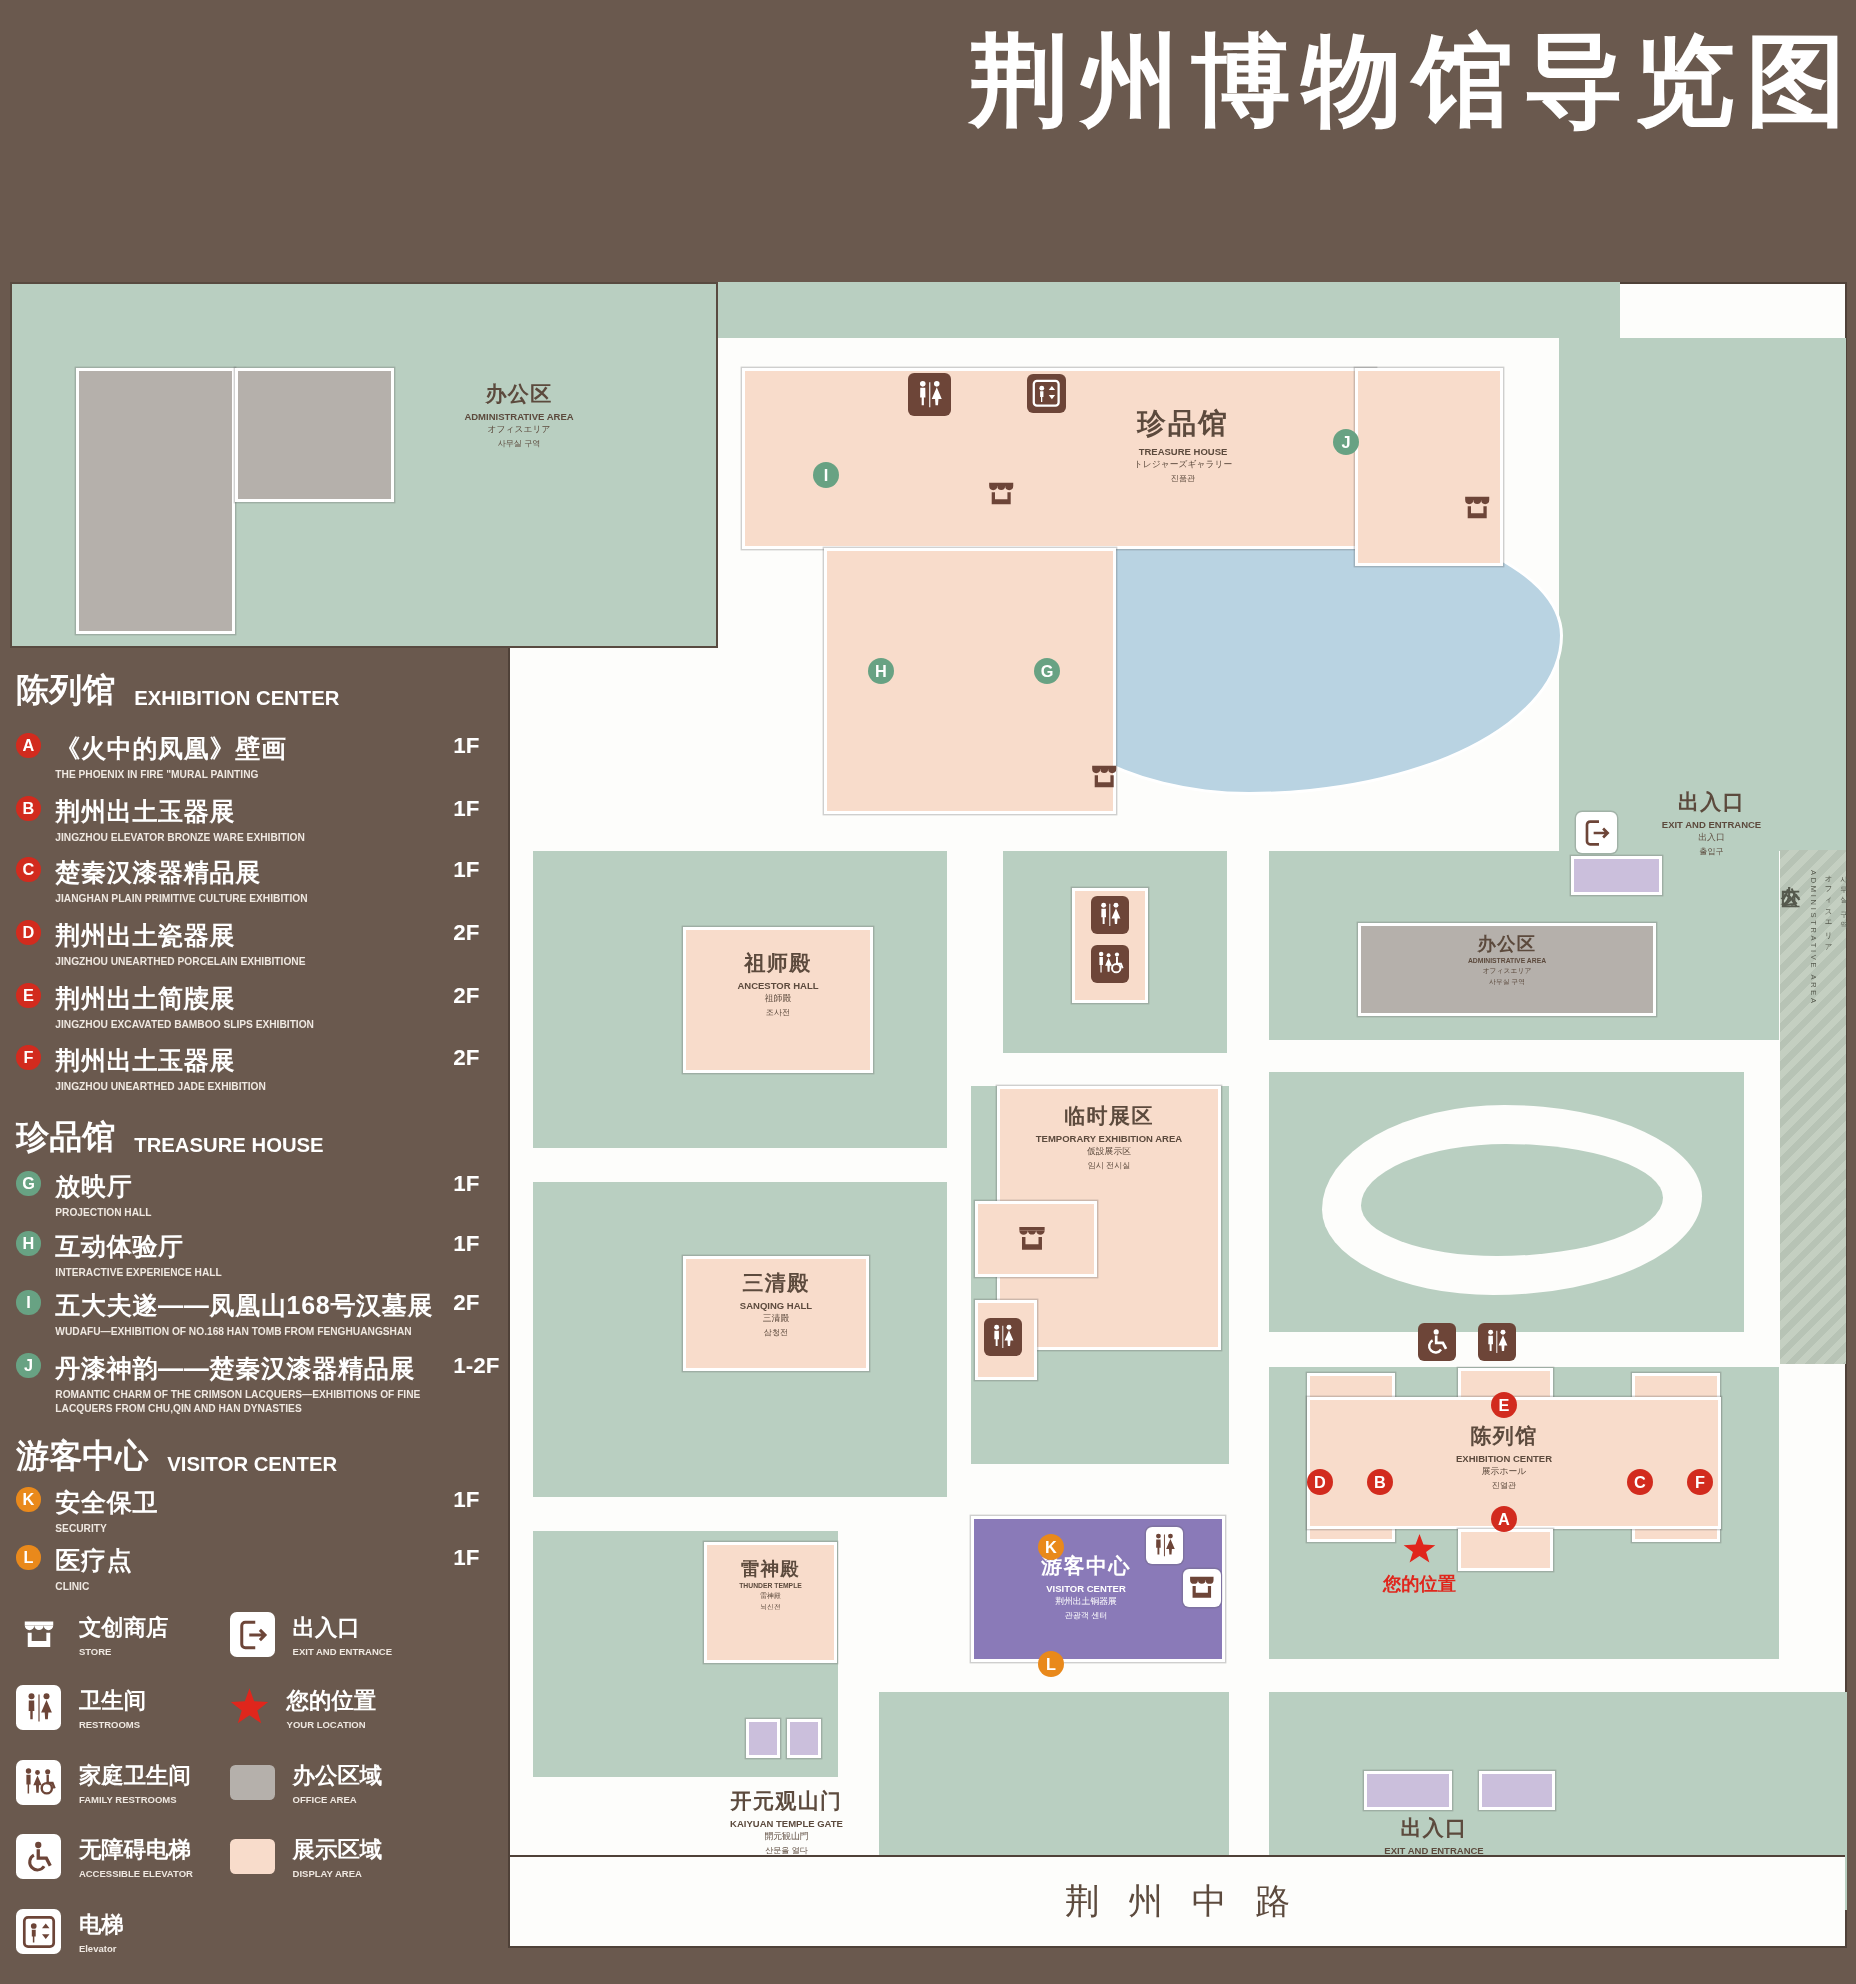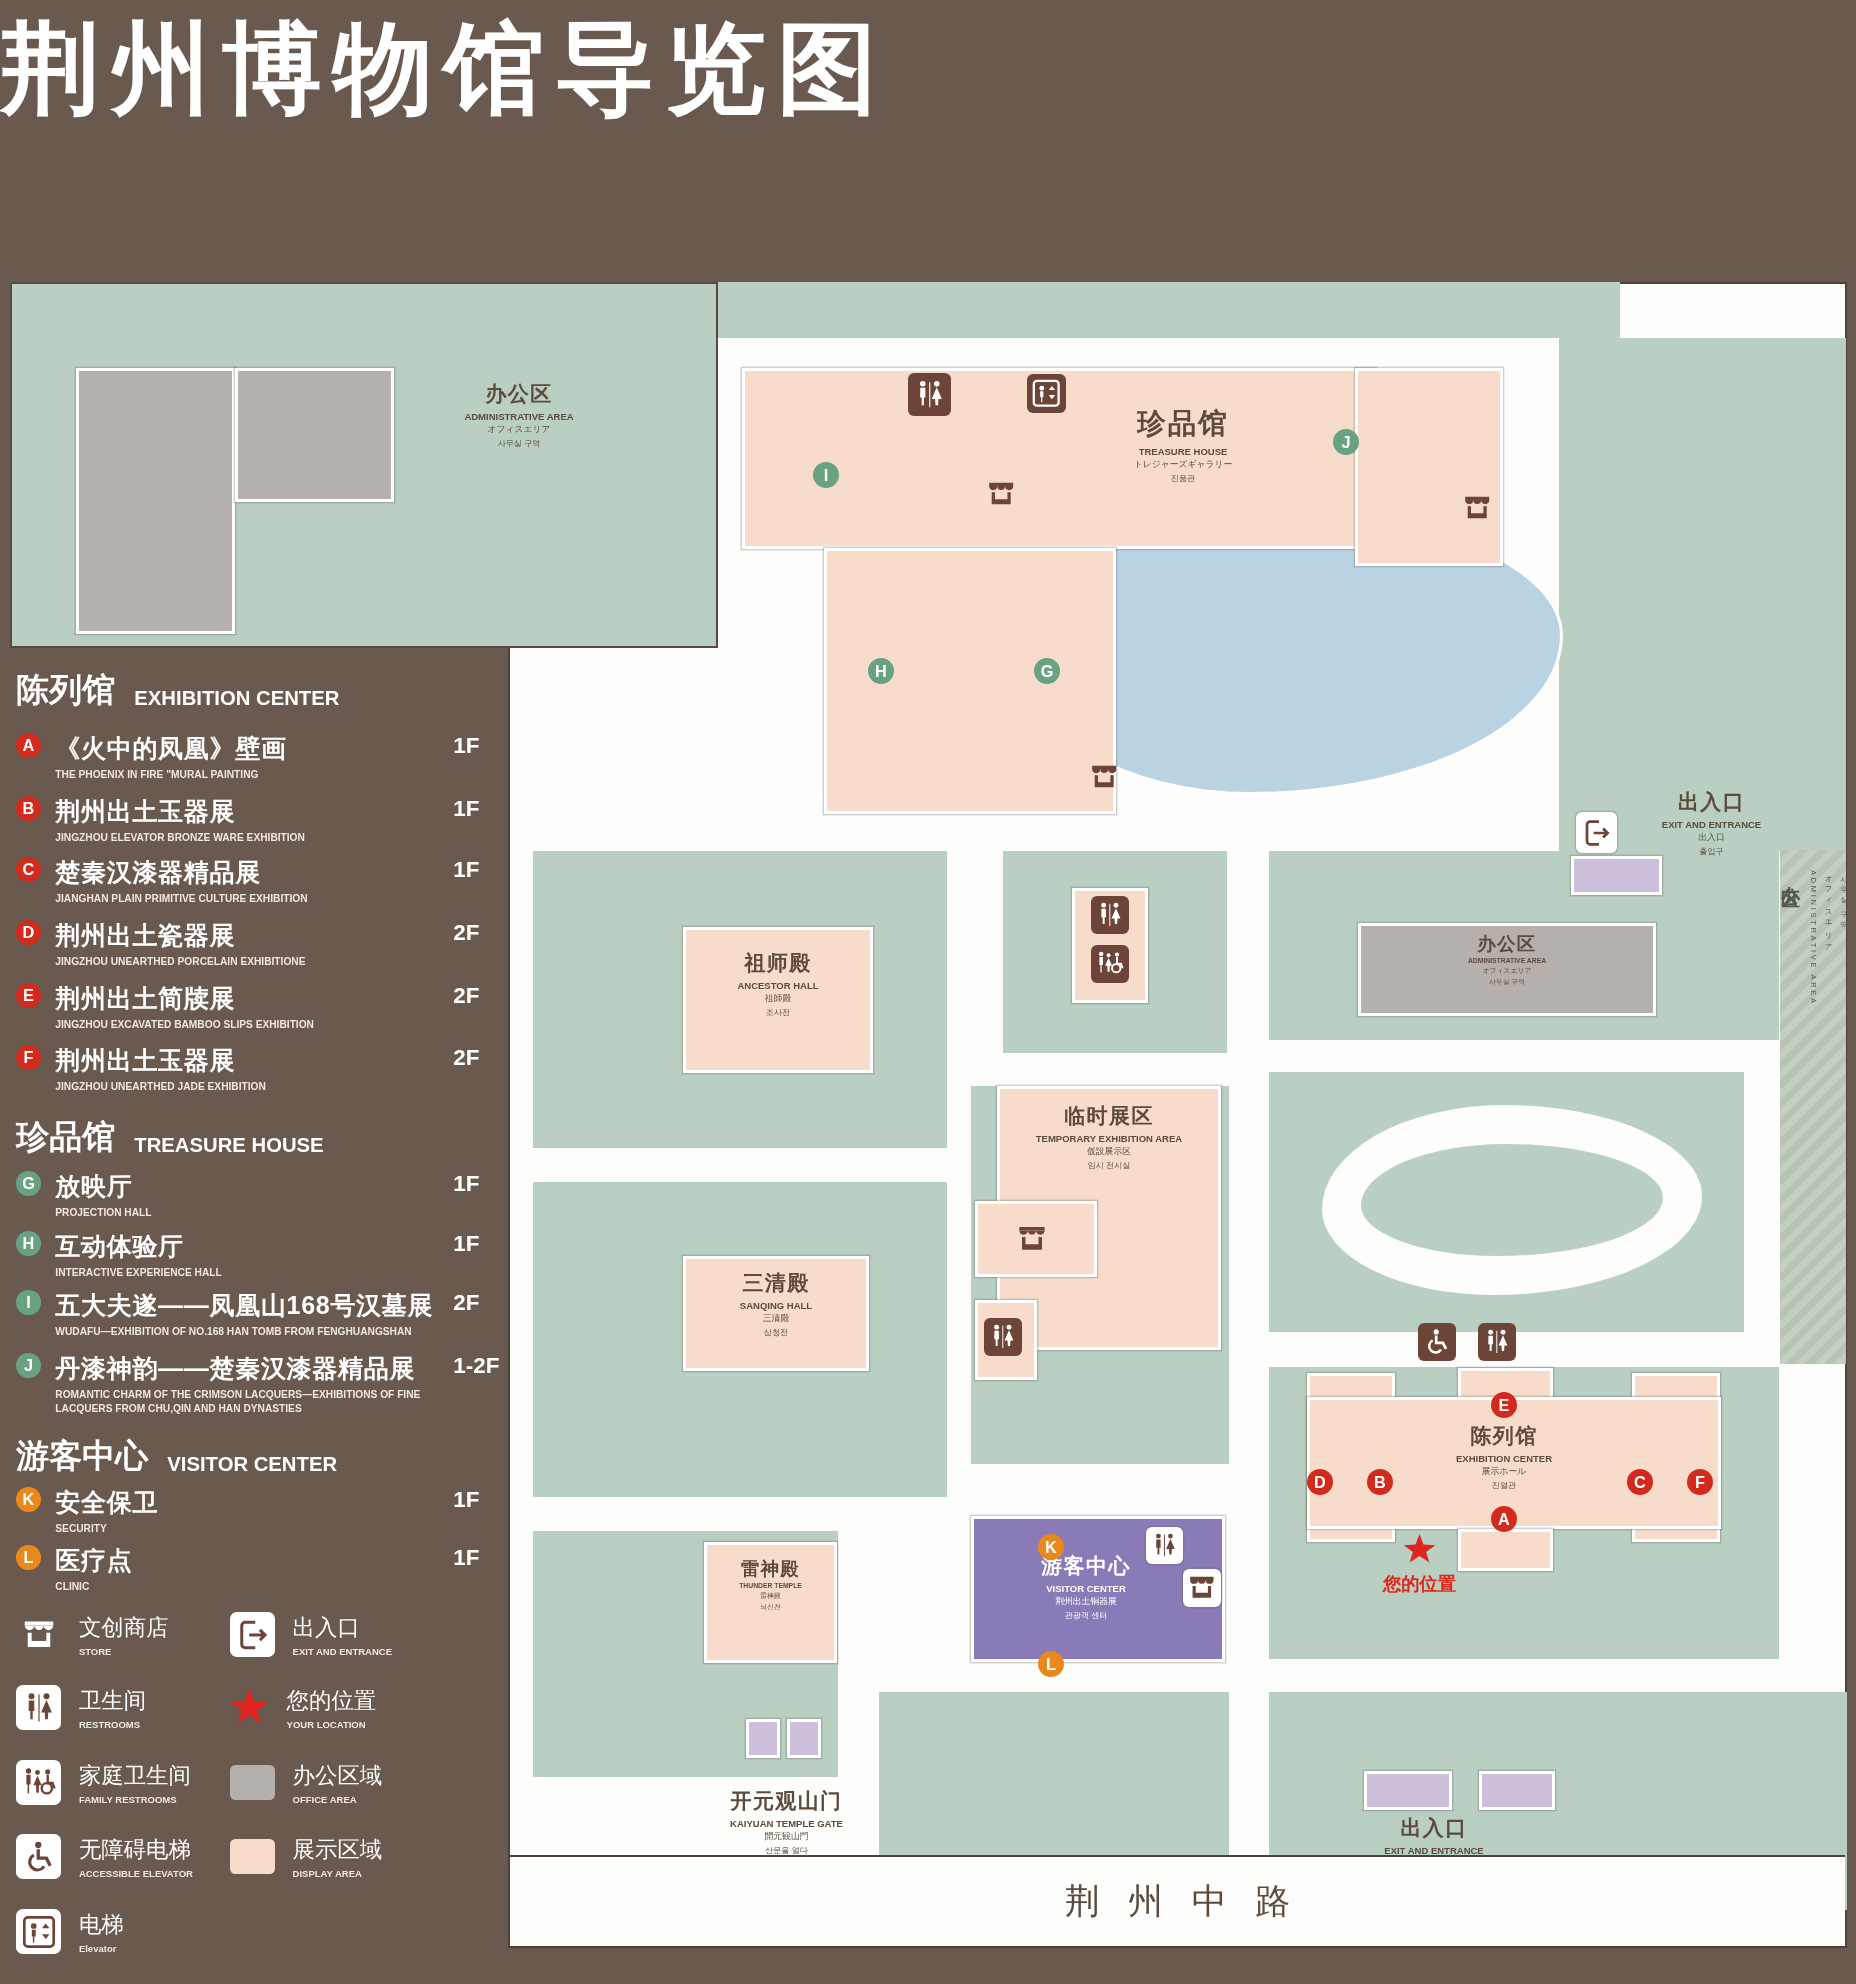--- a/index.html
+++ b/index.html
@@ -1,31 +1,31 @@
 <!DOCTYPE html>
 <html style="font-size:11px"><head>
 <meta charset="utf-8">
 <style>
 *{margin:0;padding:0;box-sizing:border-box}
 body{background:#6a594e;font-family:"Liberation Sans","DejaVu Sans",sans-serif}
 #canvas{position:relative;width:1857px;height:1985px;background:#6a594e;overflow:hidden;color:#fff}
-#title{position:absolute;top:3px;left:0;width:100%;text-align:left;font-size:100px;font-weight:bold;letter-spacing:11px}
+#title{position:absolute;top:15px;left:0;width:100%;text-align:right;font-size:100px;font-weight:bold;letter-spacing:11px}
 #subtitle{position:absolute;top:152px;left:0;width:100%;text-align:center;font-size:42px;font-weight:bold;letter-spacing:4.1px;color:#f3ede7}
 
 .sec{position:absolute;left:16.3px;display:flex;align-items:flex-end;gap:19px}
 .sec .z{font-size:33px;font-weight:bold}
 .sec .e{font-size:20.3px;font-weight:bold;padding-bottom:3.4px}
 .li{position:absolute;left:16.3px;width:495px}
 .badge{position:absolute;left:0;top:1.4px;width:24.4px;height:24.4px;border-radius:50%;text-align:center;font-size:16.3px;font-weight:bold;line-height:24.4px;color:#fff;flex:none}
 .red{background:#d22b1e}.grn{background:#68a283}.org{background:#e9891b}
 .li .zh{margin-left:39px;font-size:25px;font-weight:bold;letter-spacing:0.7px}
 .li .fl{position:absolute;left:437px;top:1.4px;font-size:22.4px;font-weight:bold}
 .li .en{margin-left:39px;margin-top:3.4px;font-size:10.2px;font-weight:bold;color:#efe8e1;width:407px;line-height:1.35}
 .sym{position:absolute;display:flex;align-items:center;gap:17.6px}
-.sym .z{font-size:22.4px;font-weight:normal}
+.sym .z{font-size:22.4px;font-weight:bold}
 .sym .e{font-size:9.5px;font-weight:bold;margin-top:2.7px;color:#efe8e1}
 .legicon{width:45px;height:45px;border-radius:6.8px;background:#fff;color:#6d4538;display:flex;align-items:center;justify-content:center;flex:none}
 .legicon svg{width:80%;height:80%}
 .legicon.plain{background:transparent;color:#fff}
 .swatch{width:45px;height:35px;border-radius:5.4px;flex:none}
 .sw-gray{background:#b5b0ab}.sw-pink{background:#f8dccb}
 .star{background:#e0261c;clip-path:polygon(50% 0,62% 34%,98% 36%,70% 58%,80% 92%,50% 71%,20% 92%,30% 58%,2% 36%,38% 34%);flex:none}
 
 .white-base{position:absolute;left:508px;top:282px;width:1339px;height:1666px;background:#fdfdfb;border:2px solid #4f4138}
 .gblock{position:absolute;background:#b9cfc1}

